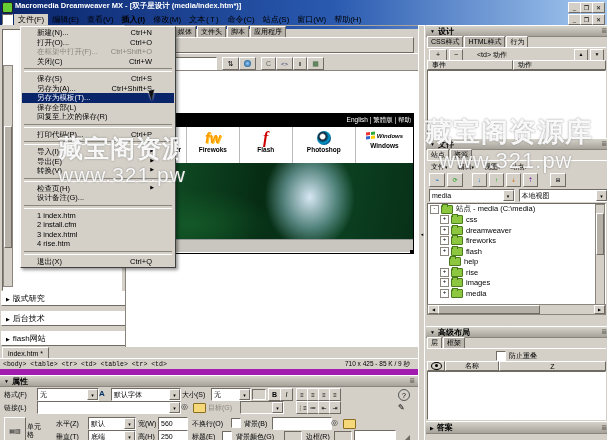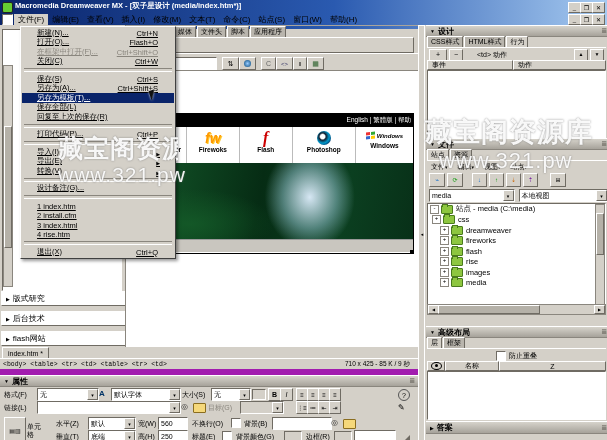--- a/index.html
+++ b/index.html
@@ -17,21 +17,21 @@
         justify-content:center;border:1px solid;border-color:#fff #6f6b63 #6f6b63 #fff;
         background:#d4d0c8;font-size:5px;flex:none;}
   .hdr{background:linear-gradient(#d6d3cb,#a6a29a);display:flex;align-items:center;
        font-weight:bold;font-size:8px;padding-left:4px;border-top:1px solid #fff;
        border-bottom:1px solid #8a867e;}
   .grip{margin-left:auto;margin-right:3px;font-size:7px;color:#5a564e;font-weight:normal;}
   .tab{display:flex;align-items:center;justify-content:center;font-size:7px;
        border:1px solid;border-color:#fff #6f6b63 #6f6b63 #fff;background:#b9b5ad;
        border-bottom:none;padding:0 3px;}
   .tab.on{background:#d4d0c8;}
-  .mrow{display:flex;align-items:flex-end;height:9.5px;padding:0 14px 0 15px;font-size:7.5px;white-space:nowrap;text-decoration:underline;}
+  .mrow{display:flex;align-items:flex-start;height:9.5px;padding:0 20px 0 15px;font-size:7.5px;white-space:nowrap;}
   .mrow .sc{margin-left:auto;padding-right:2px;}
   .mrow .arr{margin-left:auto;font-size:5px;}
   .msep{height:2px;border-top:1px solid #8a867e;border-bottom:1px solid #fff;margin:2px 2px;}
   .dis{color:#8a867e;}
   .hl{background:#0a246a;color:#fff;}
   .cb{width:8px;height:8px;background:#fff;border:1px solid;border-color:#6f6b63 #fff #fff #6f6b63;flex:none;}
   .treerow{display:flex;align-items:center;height:10.5px;font-size:7.5px;white-space:nowrap;}
   .exp{width:7px;height:7px;border:1px solid #8a867e;background:#fff;font-size:6px;line-height:5px;
        text-align:center;margin-right:2px;flex:none;}
   .fold{width:10px;height:7px;background:#8dc63f;border:1px solid #4a7a1e;margin-right:3px;flex:none;
@@ -66,23 +66,23 @@
         <i style="font-style:normal">✕</i>
       </span>
   </div>
 
   <div class="abs" style="left:0;top:13px;width:607px;height:12px;display:flex;align-items:center;border-bottom:1px solid #a8a49c;">
     <span class="abs sunken" style="left:2px;top:1px;width:9px;height:9px;background:#fff;"></span>
     <span style="width:14px;flex:none"></span>
     <span style="padding:0 4px;background:#d4d0c8;">文件(F)</span>
     <span style="padding:0 4px;">编辑(E)</span>
     <span style="padding:0 4px;">查看(V)</span>
-    <span style="padding:0 4px;">插入(I)</span>
+    <span style="padding:0 4px;font-weight:bold;">插入(I)</span>
     <span style="padding:0 4px;">修改(M)</span>
-    <span style="padding:0 4px;">文本(T)</span>
+    <span style="padding:0 4px;font-family:Liberation Mono, monospace;">文本(T)</span>
     <span style="padding:0 4px;">命令(C)</span>
     <span style="padding:0 4px;">站点(S)</span>
     <span style="padding:0 4px;">窗口(W)</span>
     <span style="padding:0 4px;">帮助(H)</span>
     <span class="btn abs" style="left:568px;top:1px;width:11px;height:9px;">
         <i style="font-style:normal">_</i>
       </span>
     <span class="btn abs" style="left:580px;top:1px;width:11px;height:9px;">
         <i style="font-style:normal">❐</i>
       </span>
@@ -406,39 +406,43 @@
             <i style="font-style:normal">▾</i>
           </span>
       </span>
     </div>
     <div class="abs sunken" style="left:2px;top:178px;width:177px;height:100px;background:#fff;overflow:hidden;">
       <div class="treerow" style="padding-left:2px;">
         <span class="exp"><i style="font-style:normal">-</i></span>
         <span class="fold"></span>
         <span>站点 - media (C:\media)</span>
       </div>
-      <div class="treerow" style="padding-left:4px;">
+      <div class="treerow" style="padding-left:12px;">
         <span class="exp"><i style="font-style:normal">+</i></span>
         <span class="fold"></span>
         <span>css</span>
       </div>
       <div class="treerow" style="padding-left:12px;">
         <span class="exp"><i style="font-style:normal">+</i></span>
         <span class="fold"></span>
         <span>dreamweaver</span>
       </div>
       <div class="treerow" style="padding-left:12px;">
         <span class="exp"><i style="font-style:normal">+</i></span>
         <span class="fold"></span>
         <span>fireworks</span>
       </div>
       <div class="treerow" style="padding-left:12px;">
         <span class="exp"><i style="font-style:normal">+</i></span>
         <span class="fold"></span>
         <span>flash</span>
+      </div>
+      <div class="treerow" style="padding-left:21px;">
+        <span class="fold"></span>
+        <span>help</span>
       </div>
       <div class="treerow" style="padding-left:12px;">
         <span class="exp"><i style="font-style:normal">+</i></span>
         <span class="fold"></span>
         <span>rise</span>
       </div>
       <div class="treerow" style="padding-left:12px;">
         <span class="exp"><i style="font-style:normal">+</i></span>
         <span class="fold"></span>
         <span>images</span>
@@ -497,21 +501,21 @@
     </div>
   </div>
 
   <div class="abs" style="left:20px;top:26px;width:152px;z-index:50;background:#d4d0c8;border:1px solid;border-color:#fff #404040 #404040 #fff;box-shadow:2px 2px 3px rgba(0,0,0,.4);padding:1px;">
     <div class="mrow">
         <span>新建(N)...</span>
         <span class="sc">Ctrl+N</span>
       </div>
     <div class="mrow">
         <span>打开(O)...</span>
-        <span class="sc">Flash+O</span>
+        <span class="sc">Ctrl+O</span>
       </div>
     <div class="mrow dis">
         <span>在框架中打开(F)...</span>
         <span class="sc">Ctrl+Shift+O</span>
       </div>
     <div class="mrow">
         <span>关闭(C)</span>
         <span class="sc">Ctrl+W</span>
       </div>
     <div class="msep"></div>
@@ -545,20 +549,24 @@
     <div class="mrow">
         <span>导出(E)</span>
         <span class="arr">▶</span>
       </div>
     <div class="mrow">
         <span>转换(V)</span>
         <span class="arr">▶</span>
       </div>
     <div class="msep"></div>
     <div class="mrow">
+        <span>检查页(H)</span>
+        <span class="arr">▶</span>
+      </div>
+    <div class="mrow">
         <span>设计备注(G)...</span>
       </div>
     <div class="msep"></div>
     <div class="mrow">
         <span>1 index.htm</span>
       </div>
     <div class="mrow">
         <span>2 install.cfm</span>
       </div>
     <div class="mrow">

